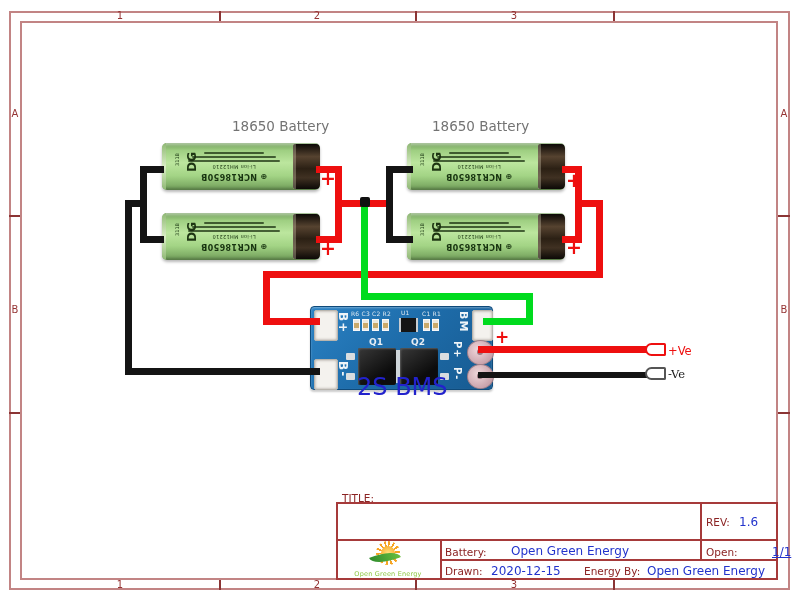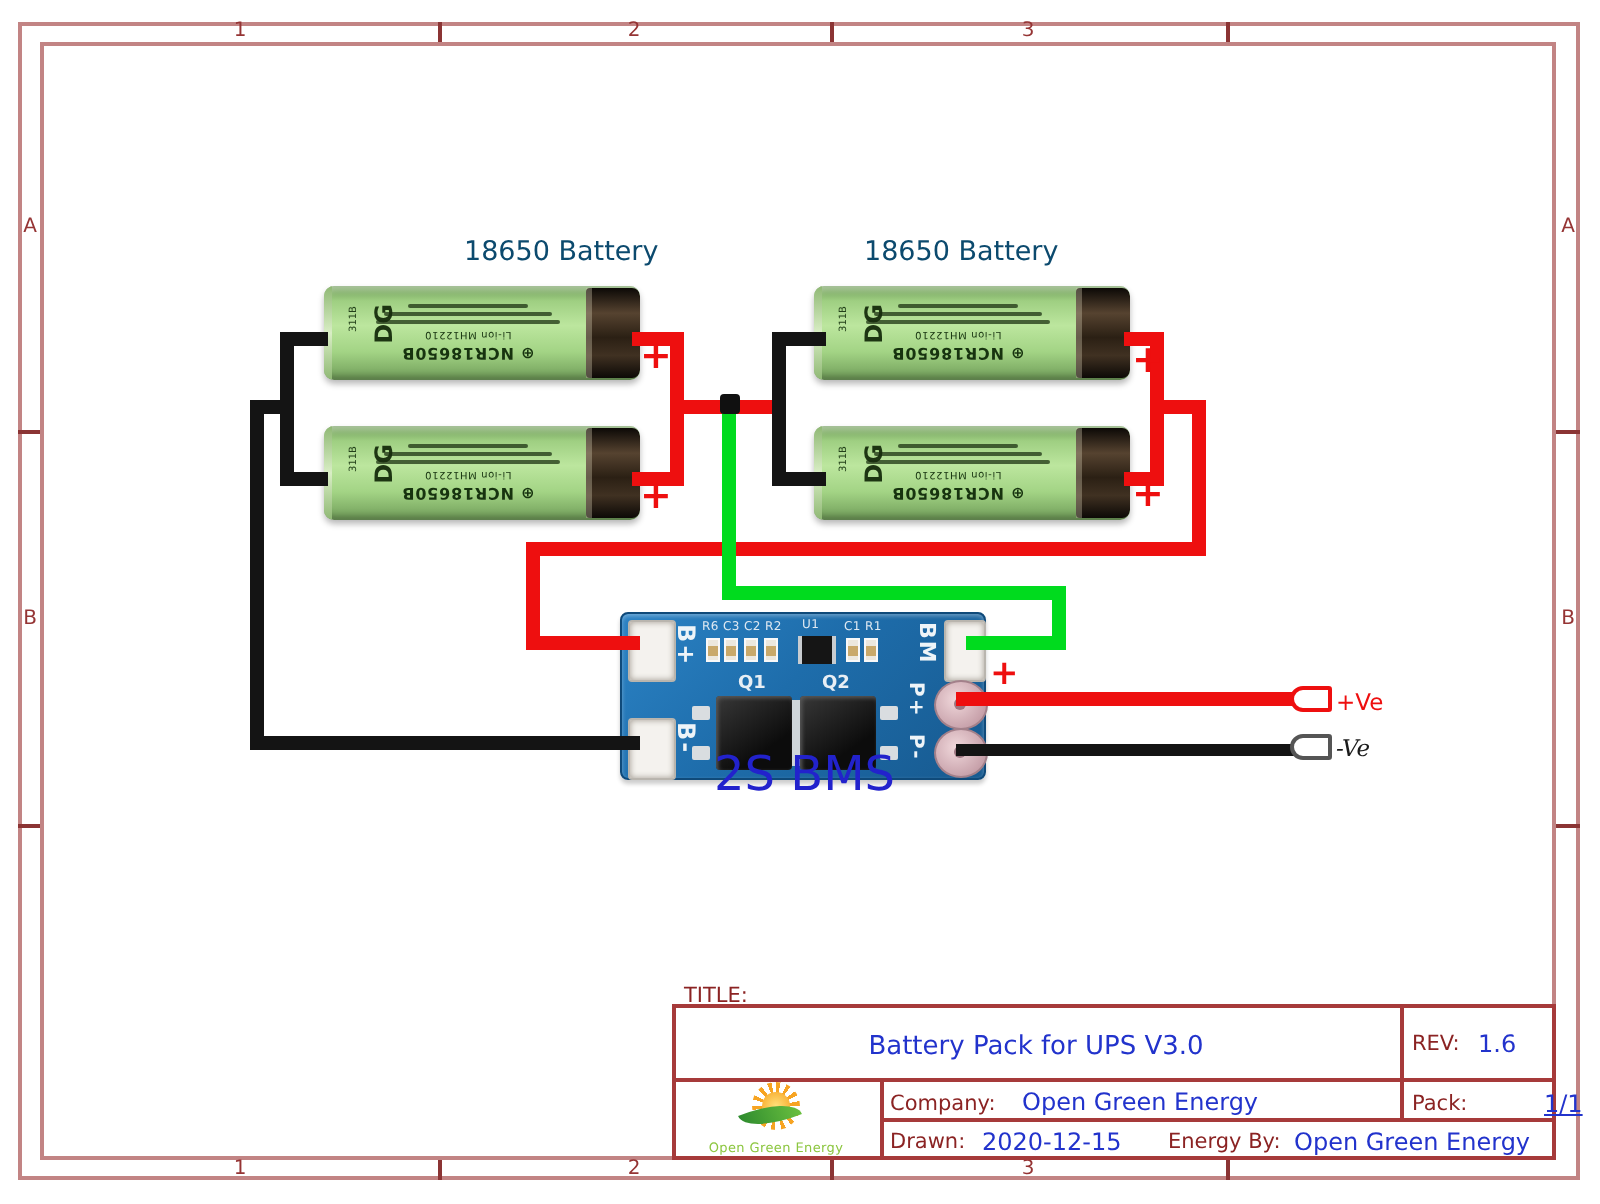--- a/index.html
+++ b/index.html
@@ -27,21 +27,21 @@
   .chem{font-size:5px;letter-spacing:.3px;white-space:nowrap;}
   .dg{position:absolute;left:23px;top:9px;writing-mode:vertical-rl;font-size:12px;font-weight:bold;color:#1d3512;transform:rotate(180deg);}
   .sidecode{position:absolute;left:12px;top:10px;writing-mode:vertical-rl;font-size:5px;color:#23401a;transform:rotate(180deg);}
   
   .wire{position:absolute;}
   .wire.red{background:#ee0f0f;}
   .wire.blk{background:#141414;}
   .wire.grn{background:#00db1e;}
   .dot{position:absolute;left:360px;top:197px;width:10px;height:10px;background:#101010;border-radius:2px;}
   .plus{position:absolute;color:#ee0f0f;font-size:19px;font-weight:bold;line-height:1;}
-  .batlabel{position:absolute;color:#0c4a6e;font-size:13.5px;white-space:nowrap;}
+  .batlabel{position:absolute;color:#737373;font-size:13.5px;white-space:nowrap;}
   .bms-caption{position:absolute;left:357px;top:373px;color:#2222cc;font-size:24px;white-space:nowrap;}
   
   .bms{position:absolute;left:310px;top:306px;width:183px;height:84px;border-radius:4px;
        background:linear-gradient(135deg,#2b82c4 0%,#1e6dab 45%,#175a90 100%);
        border:1px solid #0f4a7a;box-shadow:inset 0 1px 2px rgba(255,255,255,.35), 0 2px 2px rgba(0,0,0,.2);box-sizing:border-box;}
   .pad{position:absolute;background:#f4f2ee;border:1px solid #b9b5ae;border-radius:2px;box-shadow:inset 0 0 3px #a09a90;}
   .silk{position:absolute;color:#eef4f8;font-weight:bold;writing-mode:vertical-rl;letter-spacing:1px;}
   .rpad{position:absolute;width:25px;height:23px;border-radius:50%;border:1px solid #a3808a;
         background:radial-gradient(circle at 40% 38%,#f0d8db,#c9a3ac 70%,#b08b94);}
   .rpad::after{content:"";position:absolute;left:9px;top:8px;width:6px;height:6px;border-radius:50%;background:#9c7680;}
@@ -225,37 +225,36 @@
 
   <div class="plus" style="left:320px;top:169px;">+</div>
   <div class="plus" style="left:320px;top:239px;">+</div>
   <div class="plus" style="left:566px;top:171px;">+</div>
   <div class="plus" style="left:566px;top:238px;">+</div>
   <div class="plus" style="left:495px;top:329px;font-size:17px;">+</div>
 
   <div class="flag" style="left:645px;top:343px;border-color:#ee0f0f;"></div>
   <span class="flagtext pos" style="left:668px;top:344px;">+Ve</span>
   <div class="flag" style="left:645px;top:367px;border-color:#555;"></div>
-  <span class="flagtext neg" style="left:668px;top:367px;font-style:italic;">-Ve</span>
+  <span class="flagtext neg" style="left:668px;top:367px;">-Ve</span>
 
   <div class="bms-caption">2S BMS</div>
 
   <div class="tb-outer"></div>
   <div class="tb" style="left:336px;top:539px;width:442px;height:2px;"></div>
   <div class="tb" style="left:440px;top:559px;width:338px;height:2px;"></div>
   <div class="tb" style="left:440px;top:539px;width:2px;height:41px;"></div>
   <div class="tb" style="left:700px;top:502px;width:2px;height:58px;"></div>
 
   <span class="lblred" style="left:342px;top:492px;">TITLE:</span>
-  <div class="tb-title">Battery Pack for UPS V3.0</div>
   <span class="lblred" style="left:706px;top:516px;">REV:</span>
   <span class="valblue" style="left:739px;top:515px;">1.6</span>
-  <span class="lblred" style="left:445px;top:546px;">Company:</span>
+  <span class="lblred" style="left:445px;top:546px;">Battery:</span>
   <span class="valblue" style="left:511px;top:544px;">Open Green Energy</span>
-  <span class="lblred" style="left:706px;top:546px;">Pack:</span>
+  <span class="lblred" style="left:706px;top:546px;">Open:</span>
   <span class="valblue" style="left:772px;top:545px;text-decoration:underline;">1/1</span>
   <span class="lblred" style="left:445px;top:565px;">Drawn:</span>
   <span class="valblue" style="left:491px;top:564px;">2020-12-15</span>
   <span class="lblred" style="left:584px;top:565px;">Energy By:</span>
   <span class="valblue" style="left:647px;top:564px;">Open Green Energy</span>
 
   <div class="logo">
     <div class="sun"></div>
     <div class="leaf"></div>
     <div class="logotext">Open Green Energy</div>

